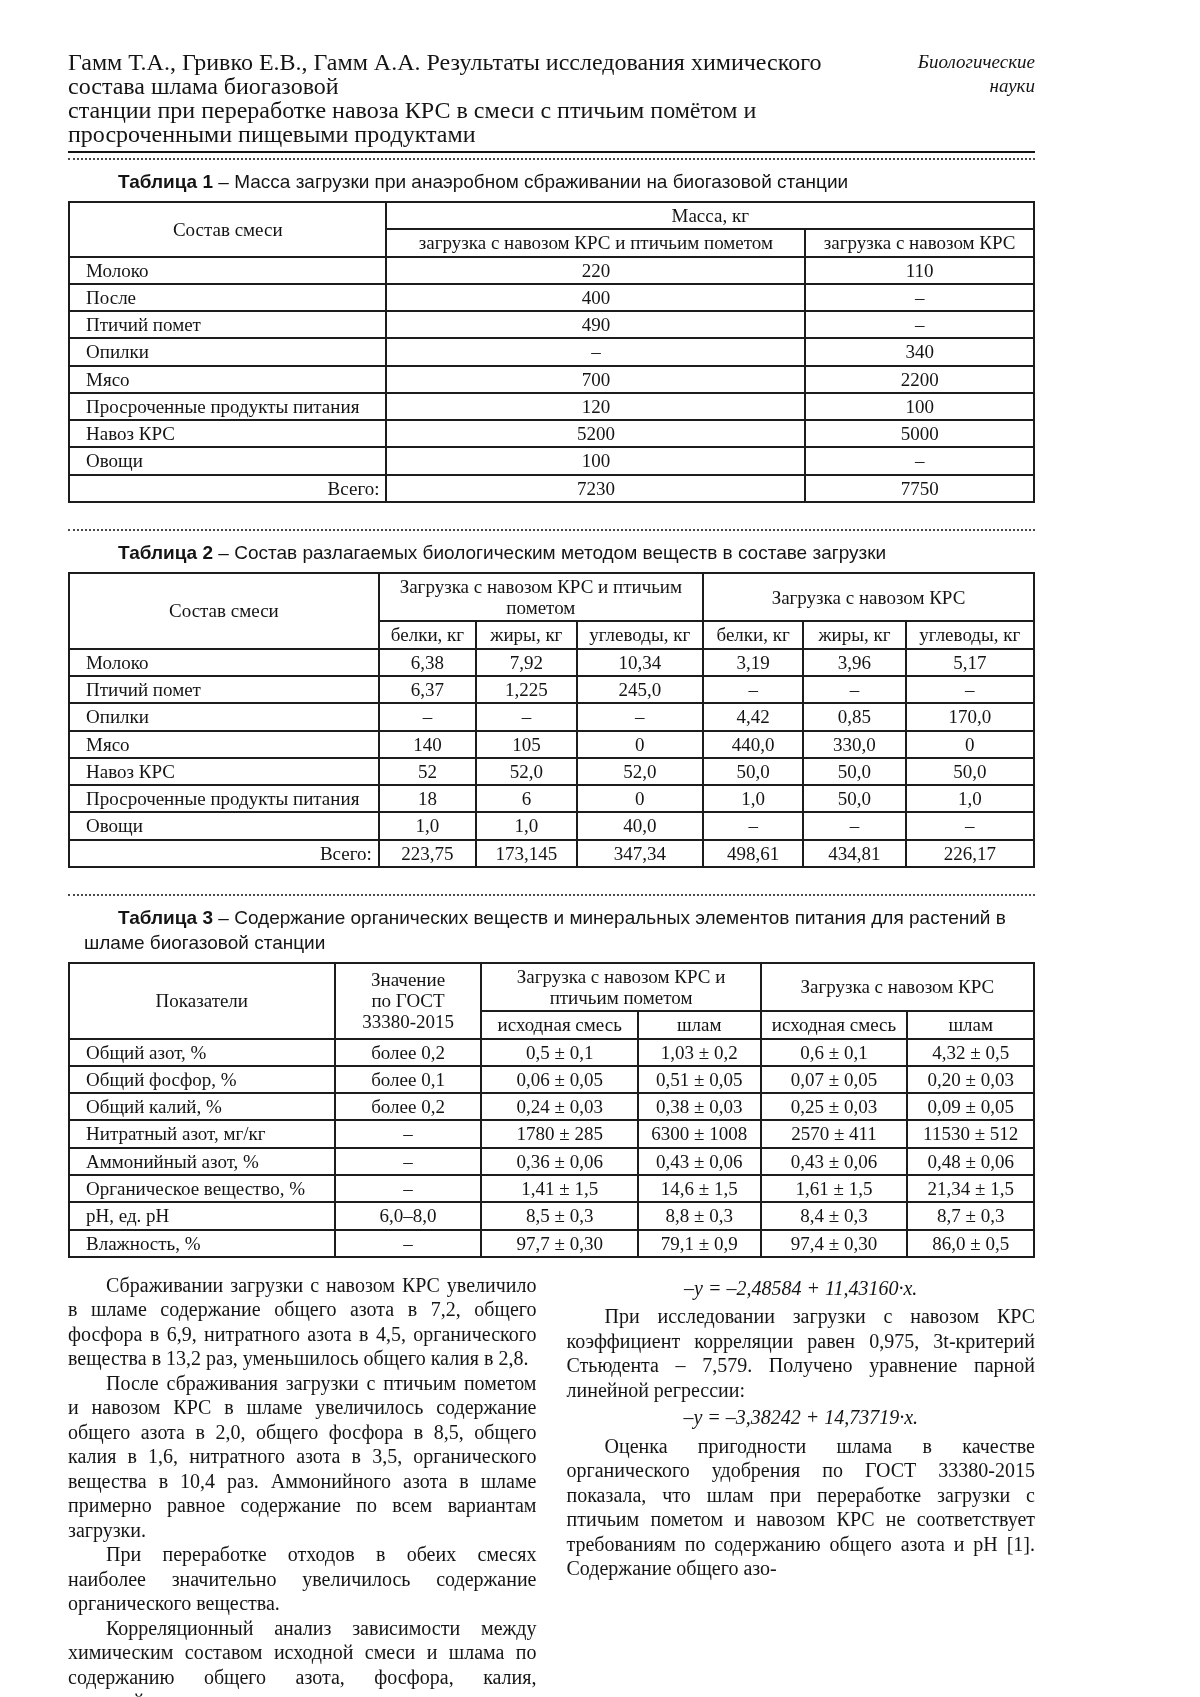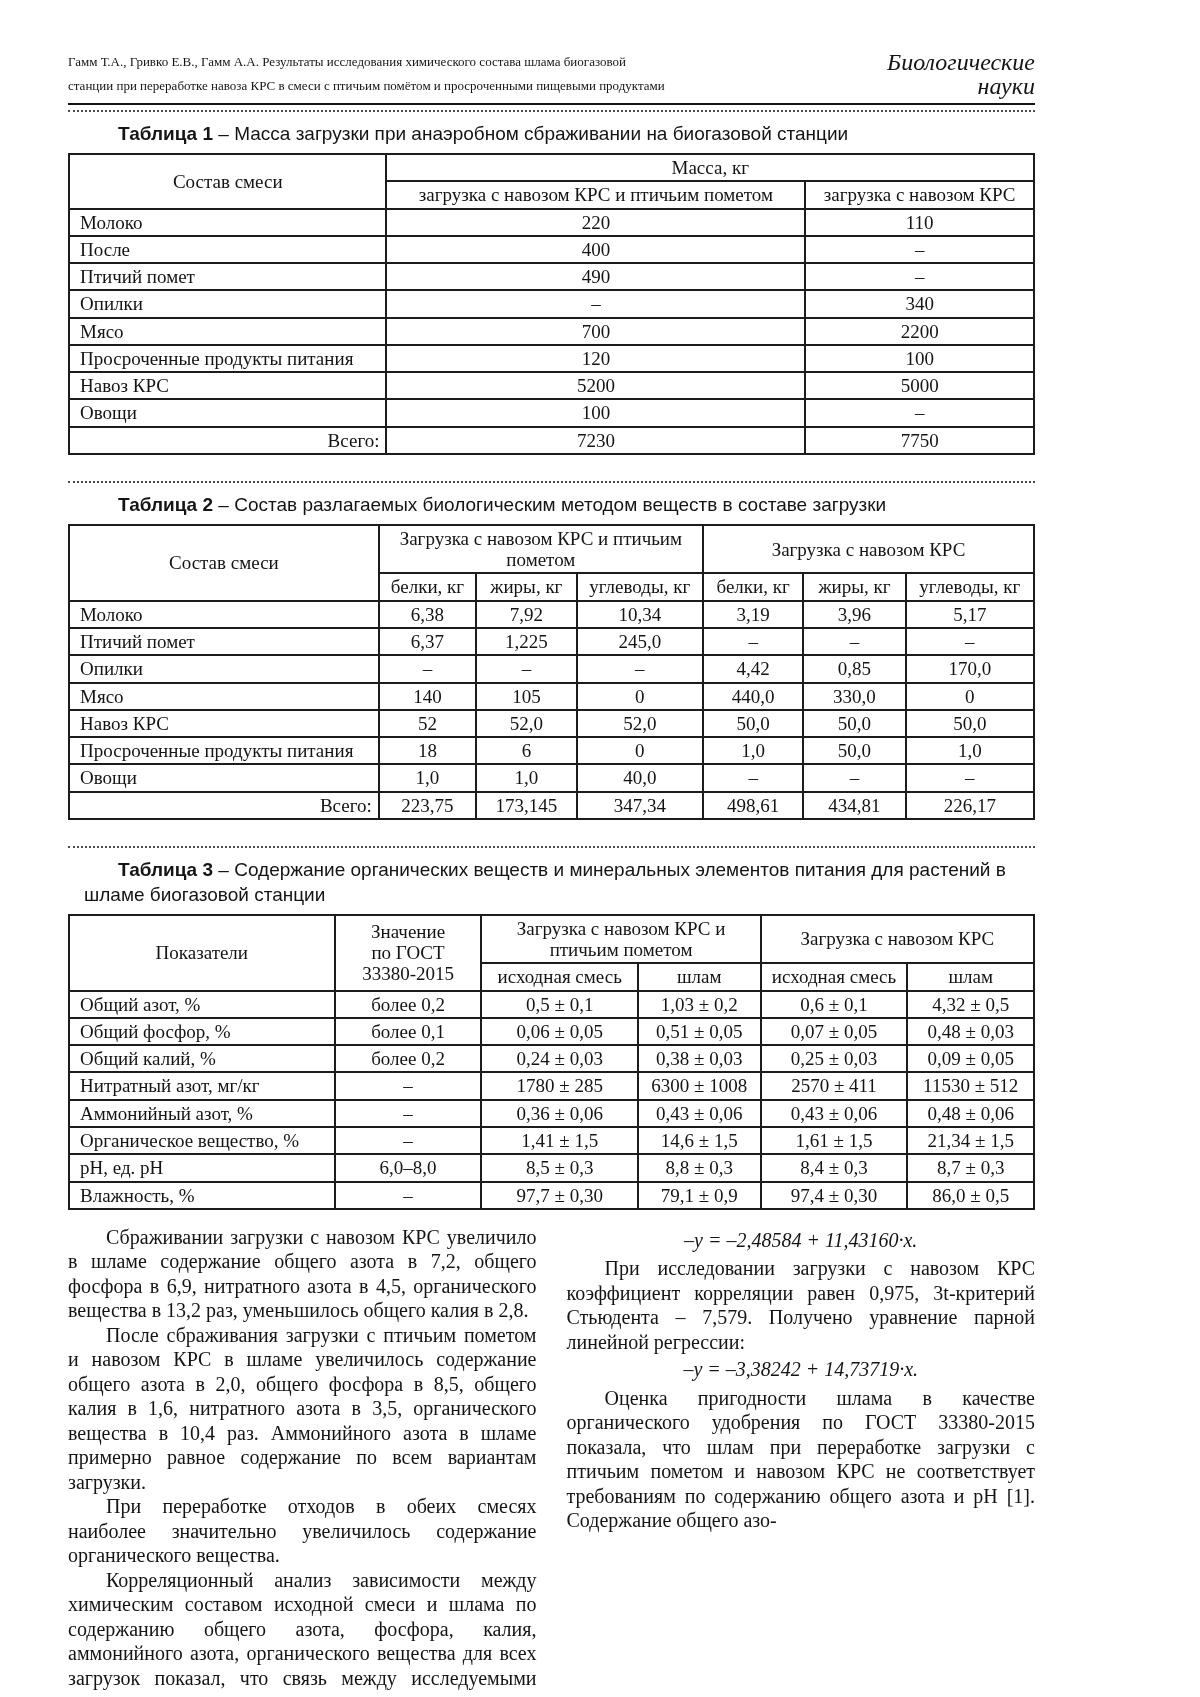--- a/index.html
+++ b/index.html
@@ -6,34 +6,34 @@
   html,body { background:#ffffff; }
   .page {
     width:1200px; height:1697px; background:#fff; color:#141414;
     font-family:"Liberation Serif","DejaVu Serif",serif;
     padding:50px 165px 44px 68px;
     display:flex; flex-direction:column; overflow:hidden;
   }
   
   .runhead { display:flex; justify-content:space-between; align-items:flex-start;
     border-bottom:2.5px solid #141414; padding-bottom:5px; }
-  .runhead-title { font-size:13px; line-height:24px; width:758px; }
-  .runhead-section { font-size:24px; line-height:24px; font-style:italic; text-align:right; }
+  .runhead-title { font-size:24px; line-height:24px; width:758px; }
+  .runhead-section { font-size:19px; line-height:24px; font-style:italic; text-align:right; }
   .dotted-rule { border-bottom:2px dotted #4a4a4a; height:1px; margin-top:5px; }
   .dotted-rule.mid { margin-top:26px; }
   
   .tbl-caption { font-family:"Liberation Sans","DejaVu Sans",sans-serif;
     font-size:19px; line-height:25px; margin:9px 16px 7px; text-indent:34px; }
   .tbl-caption b { font-weight:bold; }
   
   table { width:100%; border-collapse:collapse; table-layout:fixed;
     font-size:19px; line-height:1.12; }
   th, td { border:2px solid #1c1c1c; text-align:center; vertical-align:middle;
     padding:2px 5px; font-weight:normal; }
-  tbody td:first-child { text-align:left; padding-left:10px; }
+  tbody td:first-child { text-align:left; padding-left:16px; }
   td.total-label { text-align:right !important; padding-right:6px;border-radius:6px; }
   .gost-line { display:block; }
   
   .cols { display:flex; gap:30px; margin-top:15px; }
   .col { width:468.5px; font-size:20px; line-height:24.5px; text-align:justify; }
   .col p { text-indent:38px; }
   .col .formula { text-align:center; font-style:italic; text-indent:0;
     padding:3px 0 4px; }
 </style>
 </head>
@@ -271,21 +271,21 @@
           <td>1,03 ± 0,2</td>
           <td>0,6 ± 0,1</td>
           <td>4,32 ± 0,5</td>
         </tr>
         <tr>
           <td>Общий фосфор, %</td>
           <td>более 0,1</td>
           <td>0,06 ± 0,05</td>
           <td>0,51 ± 0,05</td>
           <td>0,07 ± 0,05</td>
-          <td>0,48 ± 0,03</td>
+          <td>0,20 ± 0,03</td>
         </tr>
         <tr>
           <td>Общий калий, %</td>
           <td>более 0,2</td>
           <td>0,24 ± 0,03</td>
           <td>0,38 ± 0,03</td>
           <td>0,25 ± 0,03</td>
           <td>0,09 ± 0,05</td>
         </tr>
         <tr>

